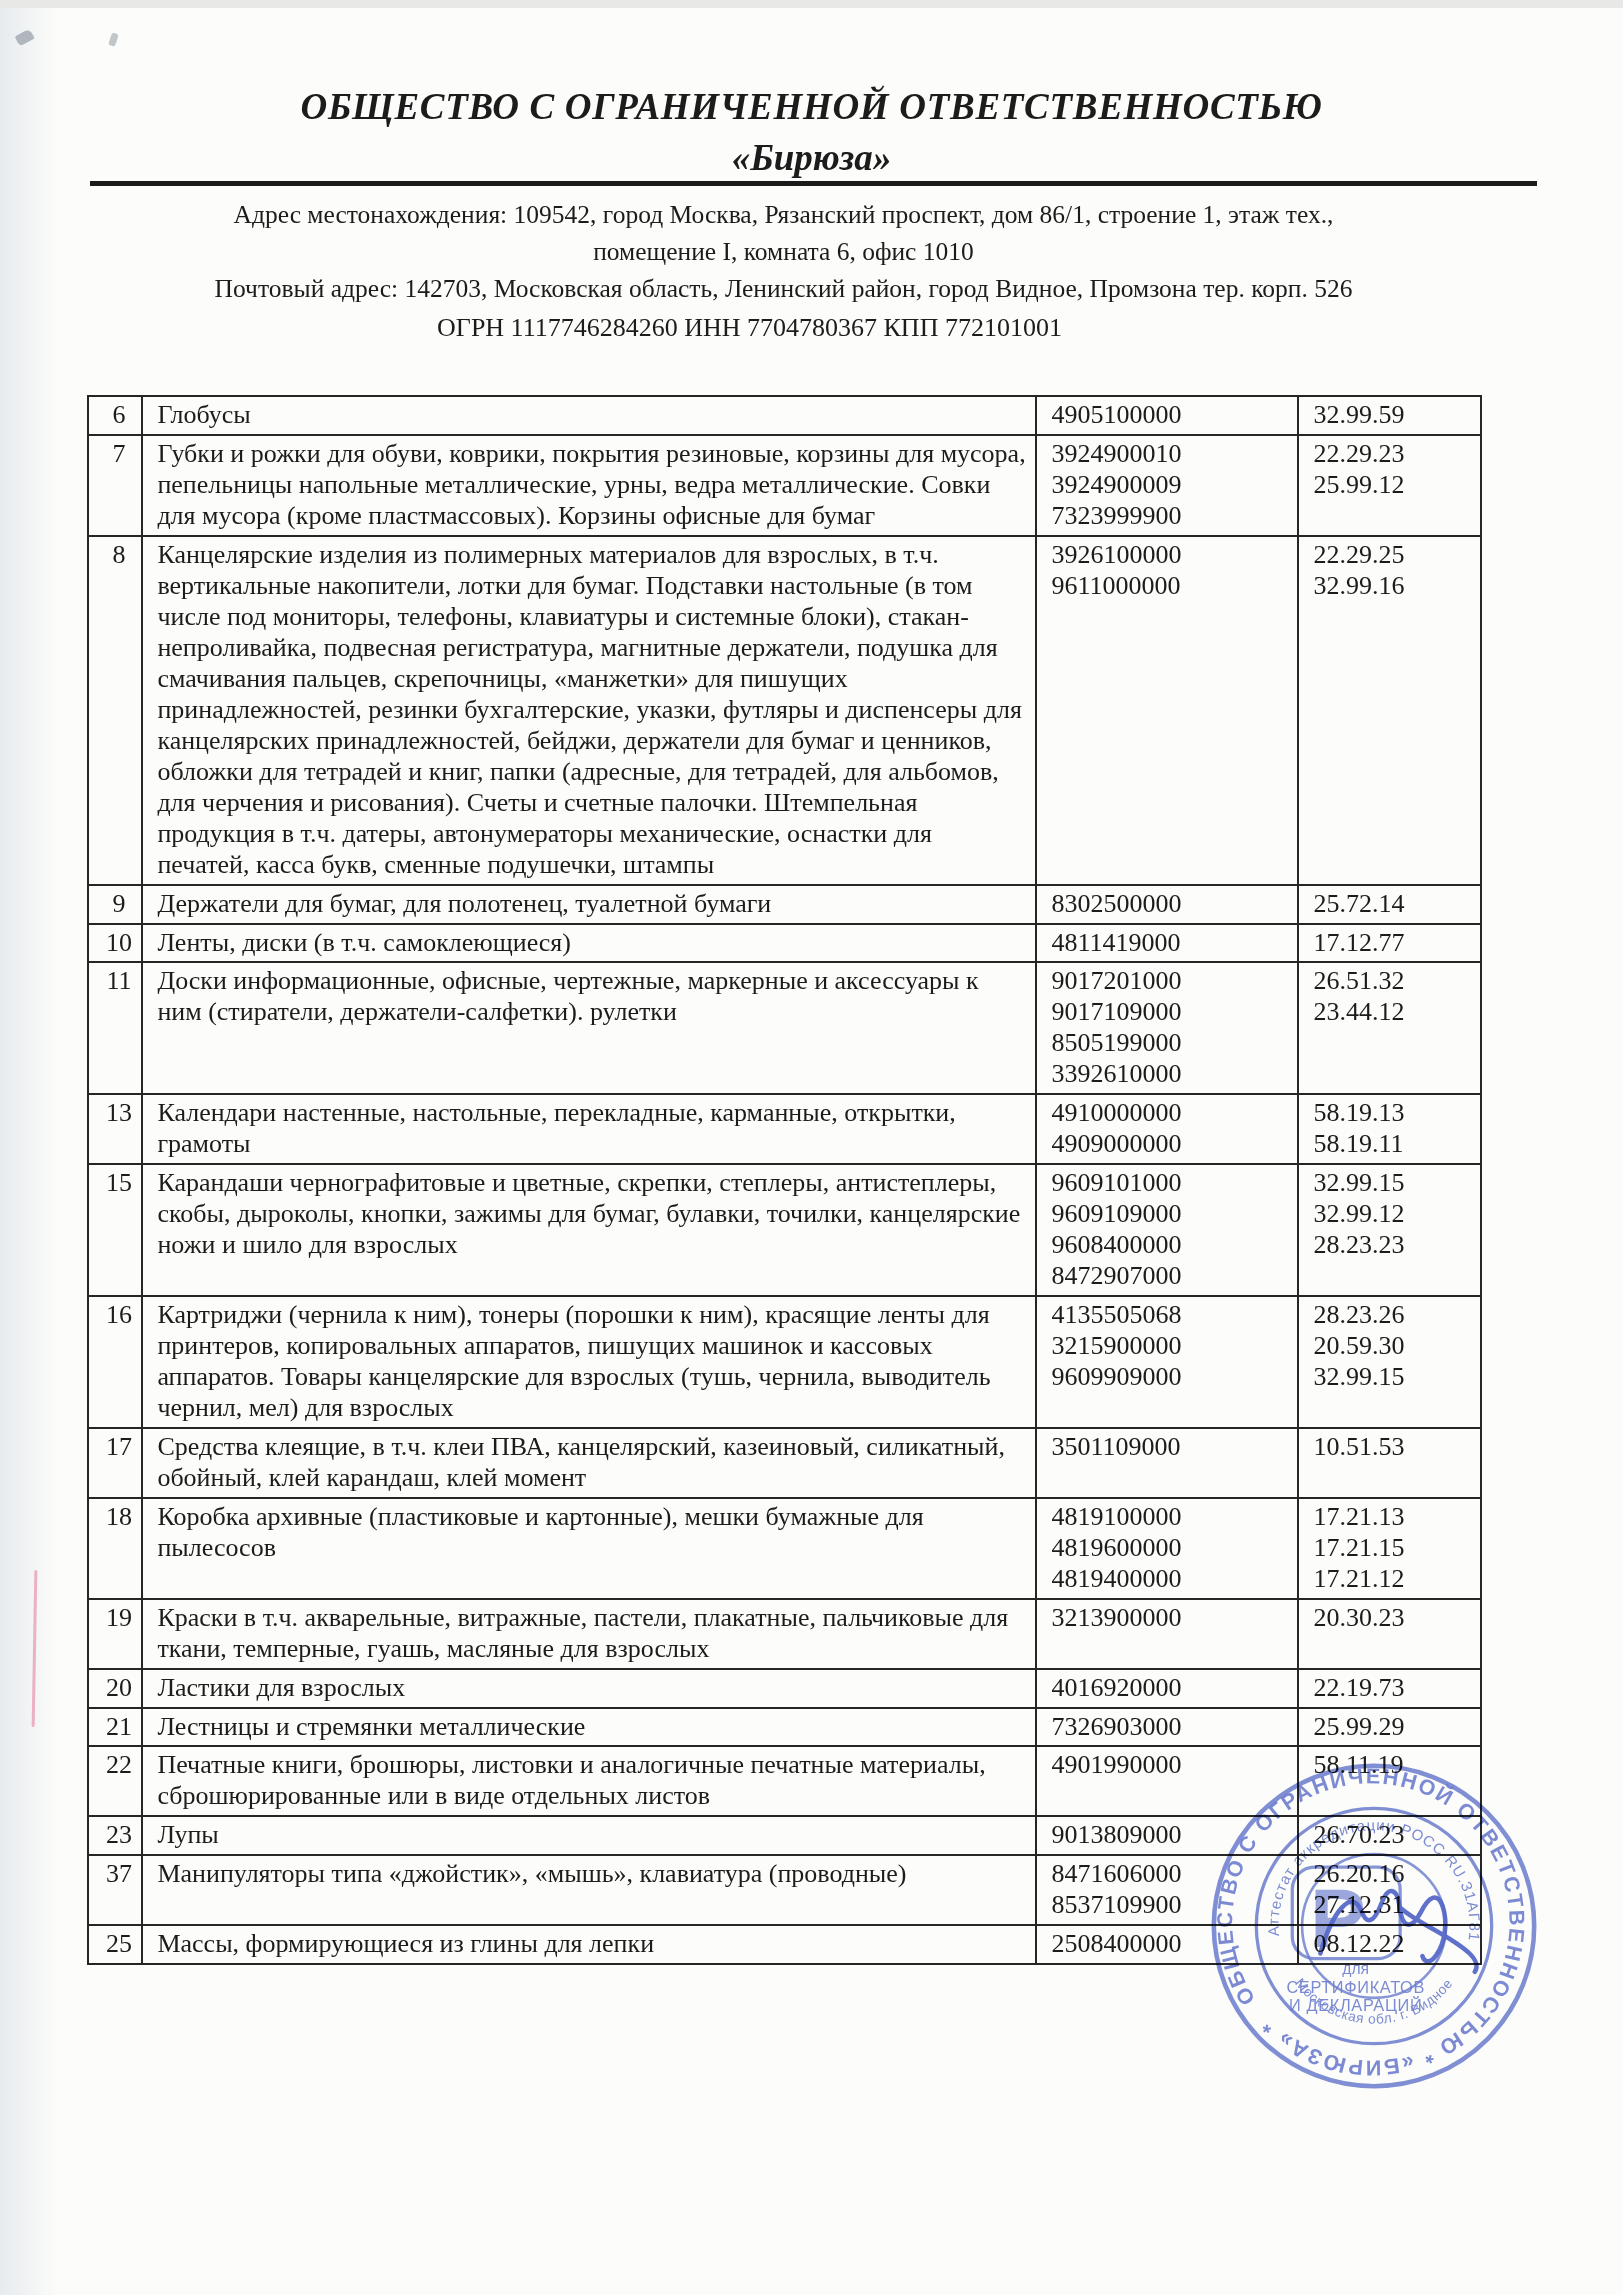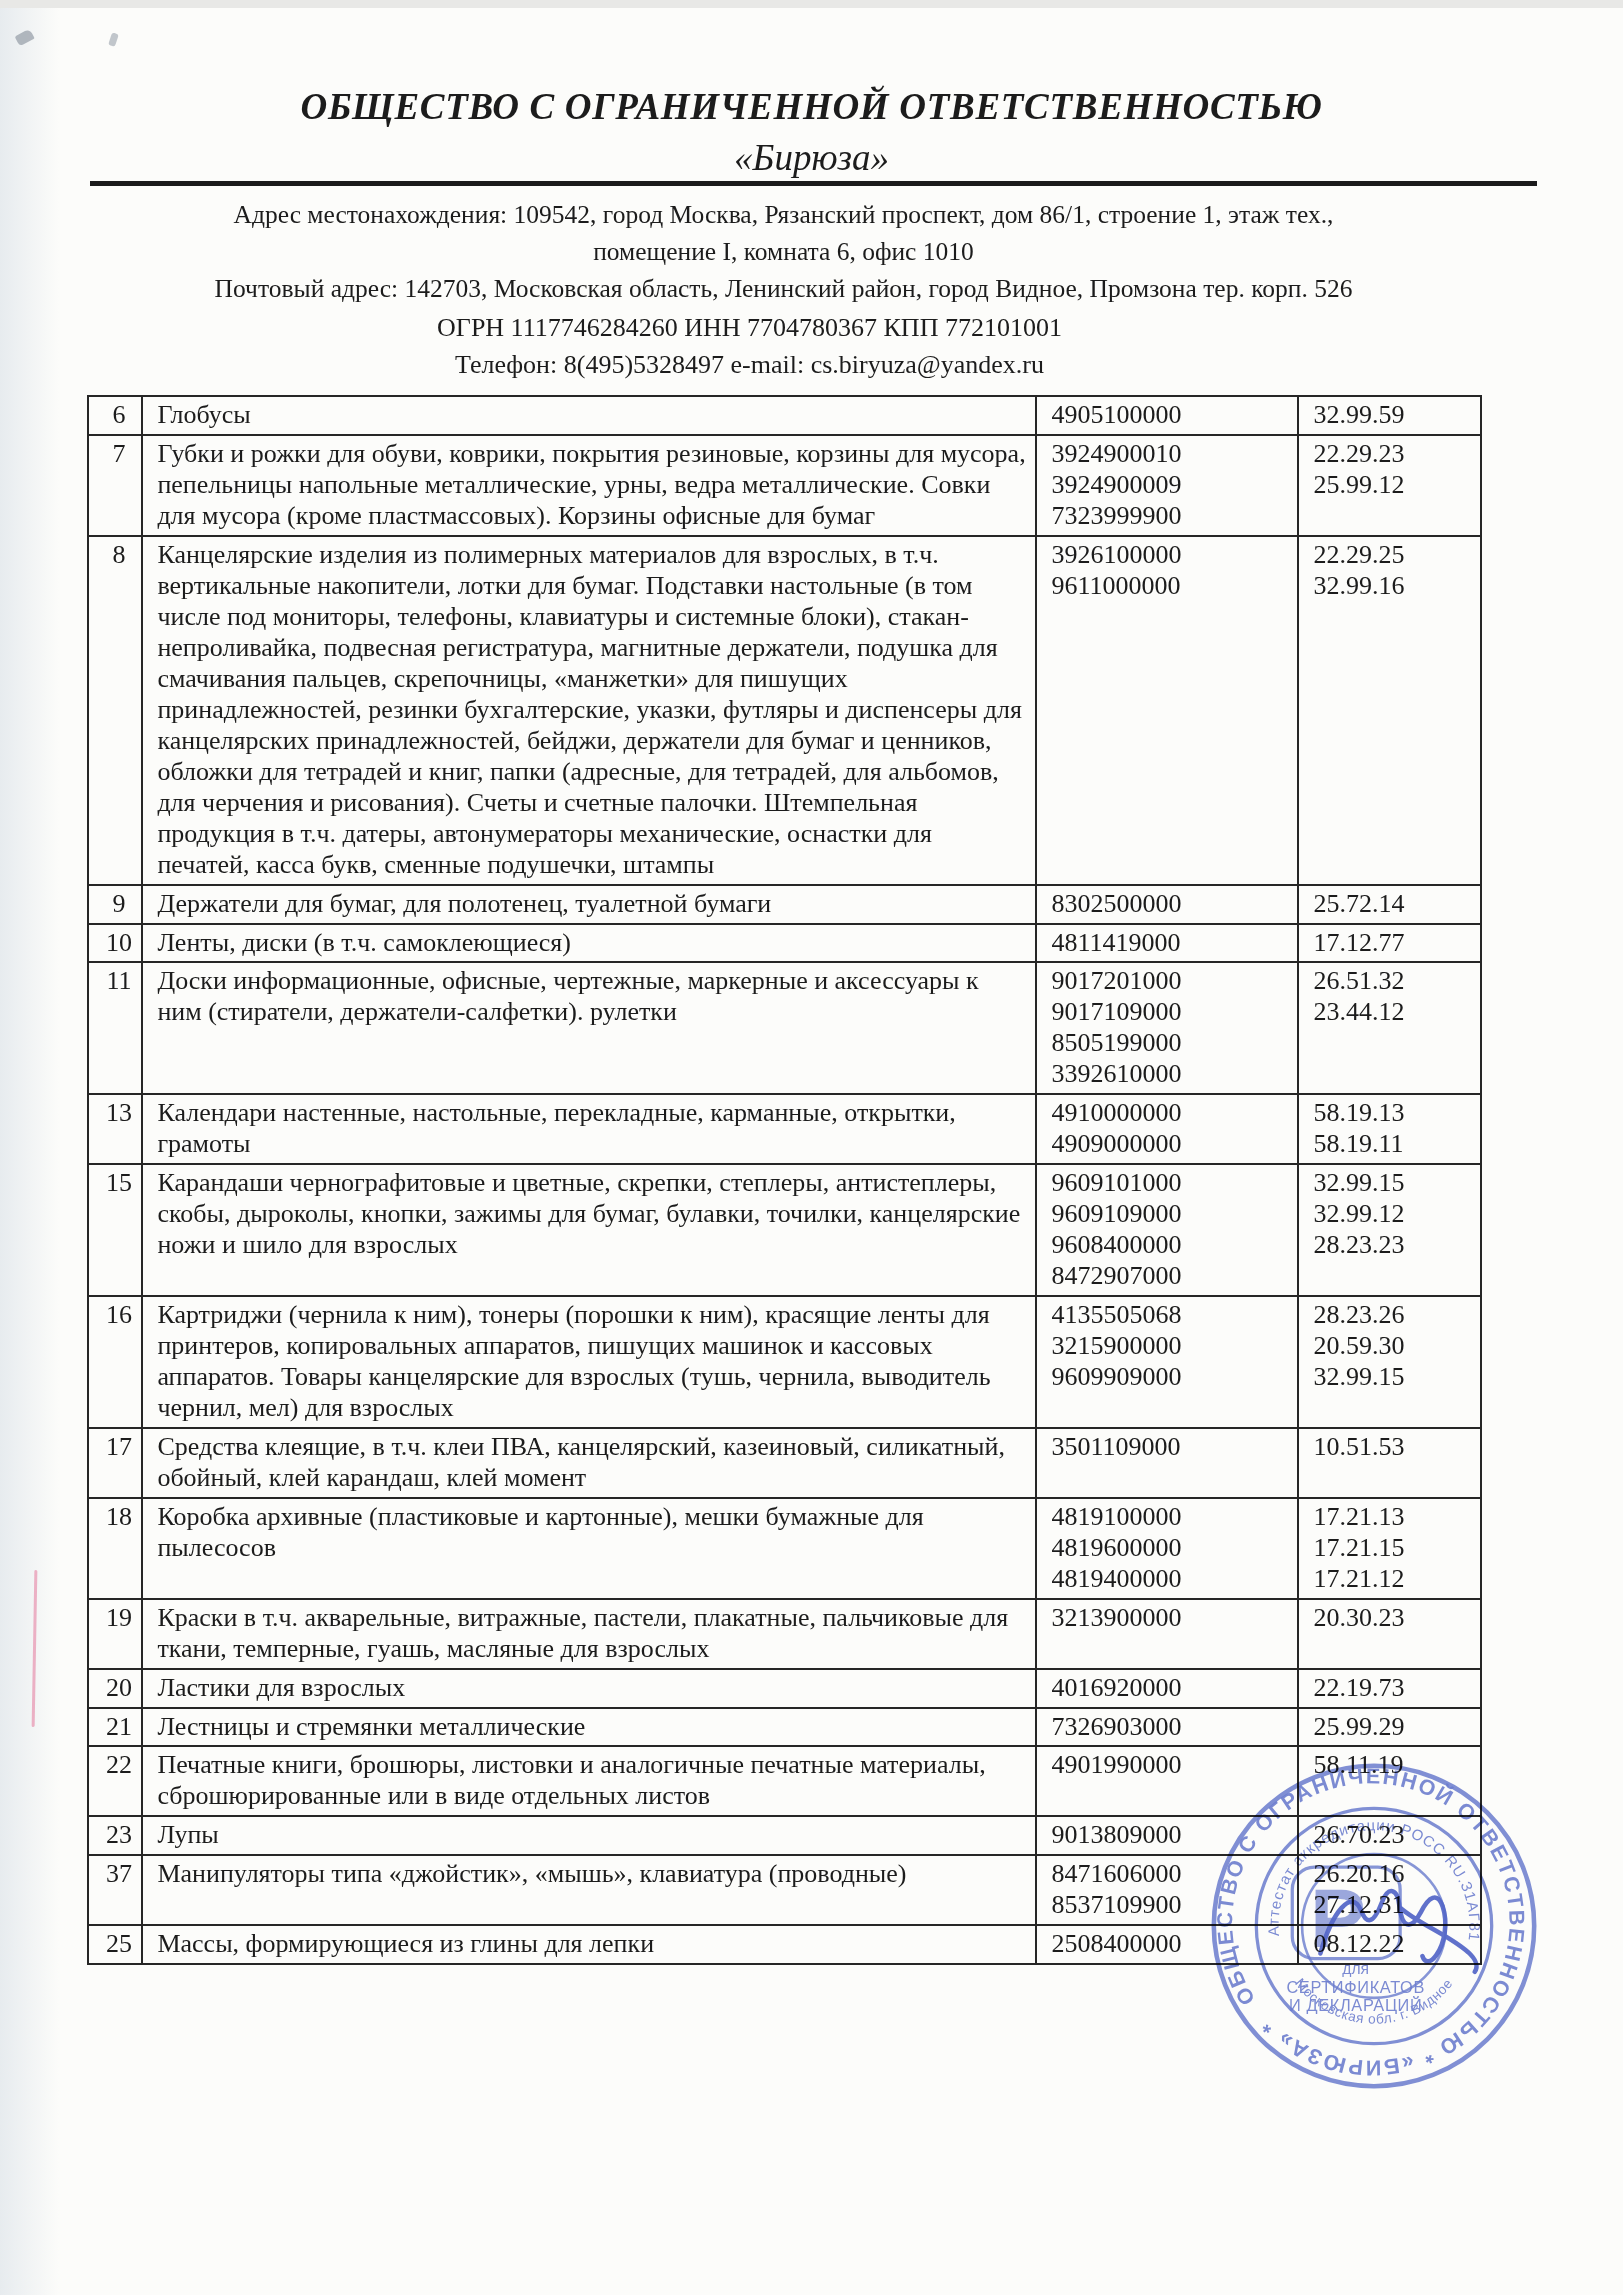--- a/index.html
+++ b/index.html
@@ -13,21 +13,21 @@
     background:linear-gradient(90deg,rgba(205,215,225,.45),rgba(205,215,225,0));
     pointer-events:none;
   }
   .pen-mark{position:absolute;background:#9aa2ab;}
   .pen-mark.m1{left:15.7px;top:23.6px;width:17px;height:10.5px;transform:rotate(-28deg);border-radius:2px 5.2px 1.3px 3.9px;opacity:.75;}
   .pen-mark.m2{left:110px;top:25px;width:6.5px;height:13px;transform:rotate(18deg);border-radius:2.6px;opacity:.6;}
   .pink-line{position:absolute;left:33px;top:1562px;width:3.3px;height:157px;
     background:rgba(228,108,148,.5);border-radius:2px;transform:rotate(1deg);}
   .hdr{position:absolute;left:0;top:77px;width:1623px;text-align:center;}
   .title1{font-size:37px;font-weight:bold;font-style:italic;letter-spacing:0.7px;}
-  .title2{font-size:37px;font-weight:normal;font-style:italic;margin-top:7.9px;}
+  .title2{font-size:37px;font-weight:bold;font-style:italic;margin-top:7.9px;}
   .rule{position:absolute;left:90px;top:173px;width:1447px;height:5.2px;background:#1b1b1b;}
   .addr{position:absolute;left:0;top:188px;width:1567px;text-align:center;
     font-size:25.5px;line-height:37px;}
   .reg{position:absolute;left:0;top:301px;width:1499px;text-align:center;
     font-size:26px;line-height:37px;}
   table.doc{
     position:absolute;left:87px;top:387px;width:1393px;
     border-collapse:collapse;table-layout:fixed;
   }
   table.doc,table.doc td{border:2px solid #262626;}
@@ -58,21 +58,20 @@
   <div class="rule"></div>
 
   <div class="addr">
     <div>Адрес местонахождения: 109542, город Москва, Рязанский проспект, дом 86/1, строение 1, этаж тех.,</div>
     <div>помещение I, комната 6, офис 1010</div>
     <div>Почтовый адрес: 142703, Московская область, Ленинский район, город Видное, Промзона тер. корп. 526</div>
   </div>
 
   <div class="reg">
     <div>ОГРН 1117746284260 ИНН 7704780367 КПП 772101001</div>
-    <div>Телефон: 8(495)5328497 e-mail: cs.biryuza@yandex.ru</div>
   </div>
 
   <table class="doc">
     <colgroup>
       <col style="width:54px">
         <col style="width:894px">
         <col style="width:262px">
         <col style="width:183px">
     </colgroup>
     <tbody>

